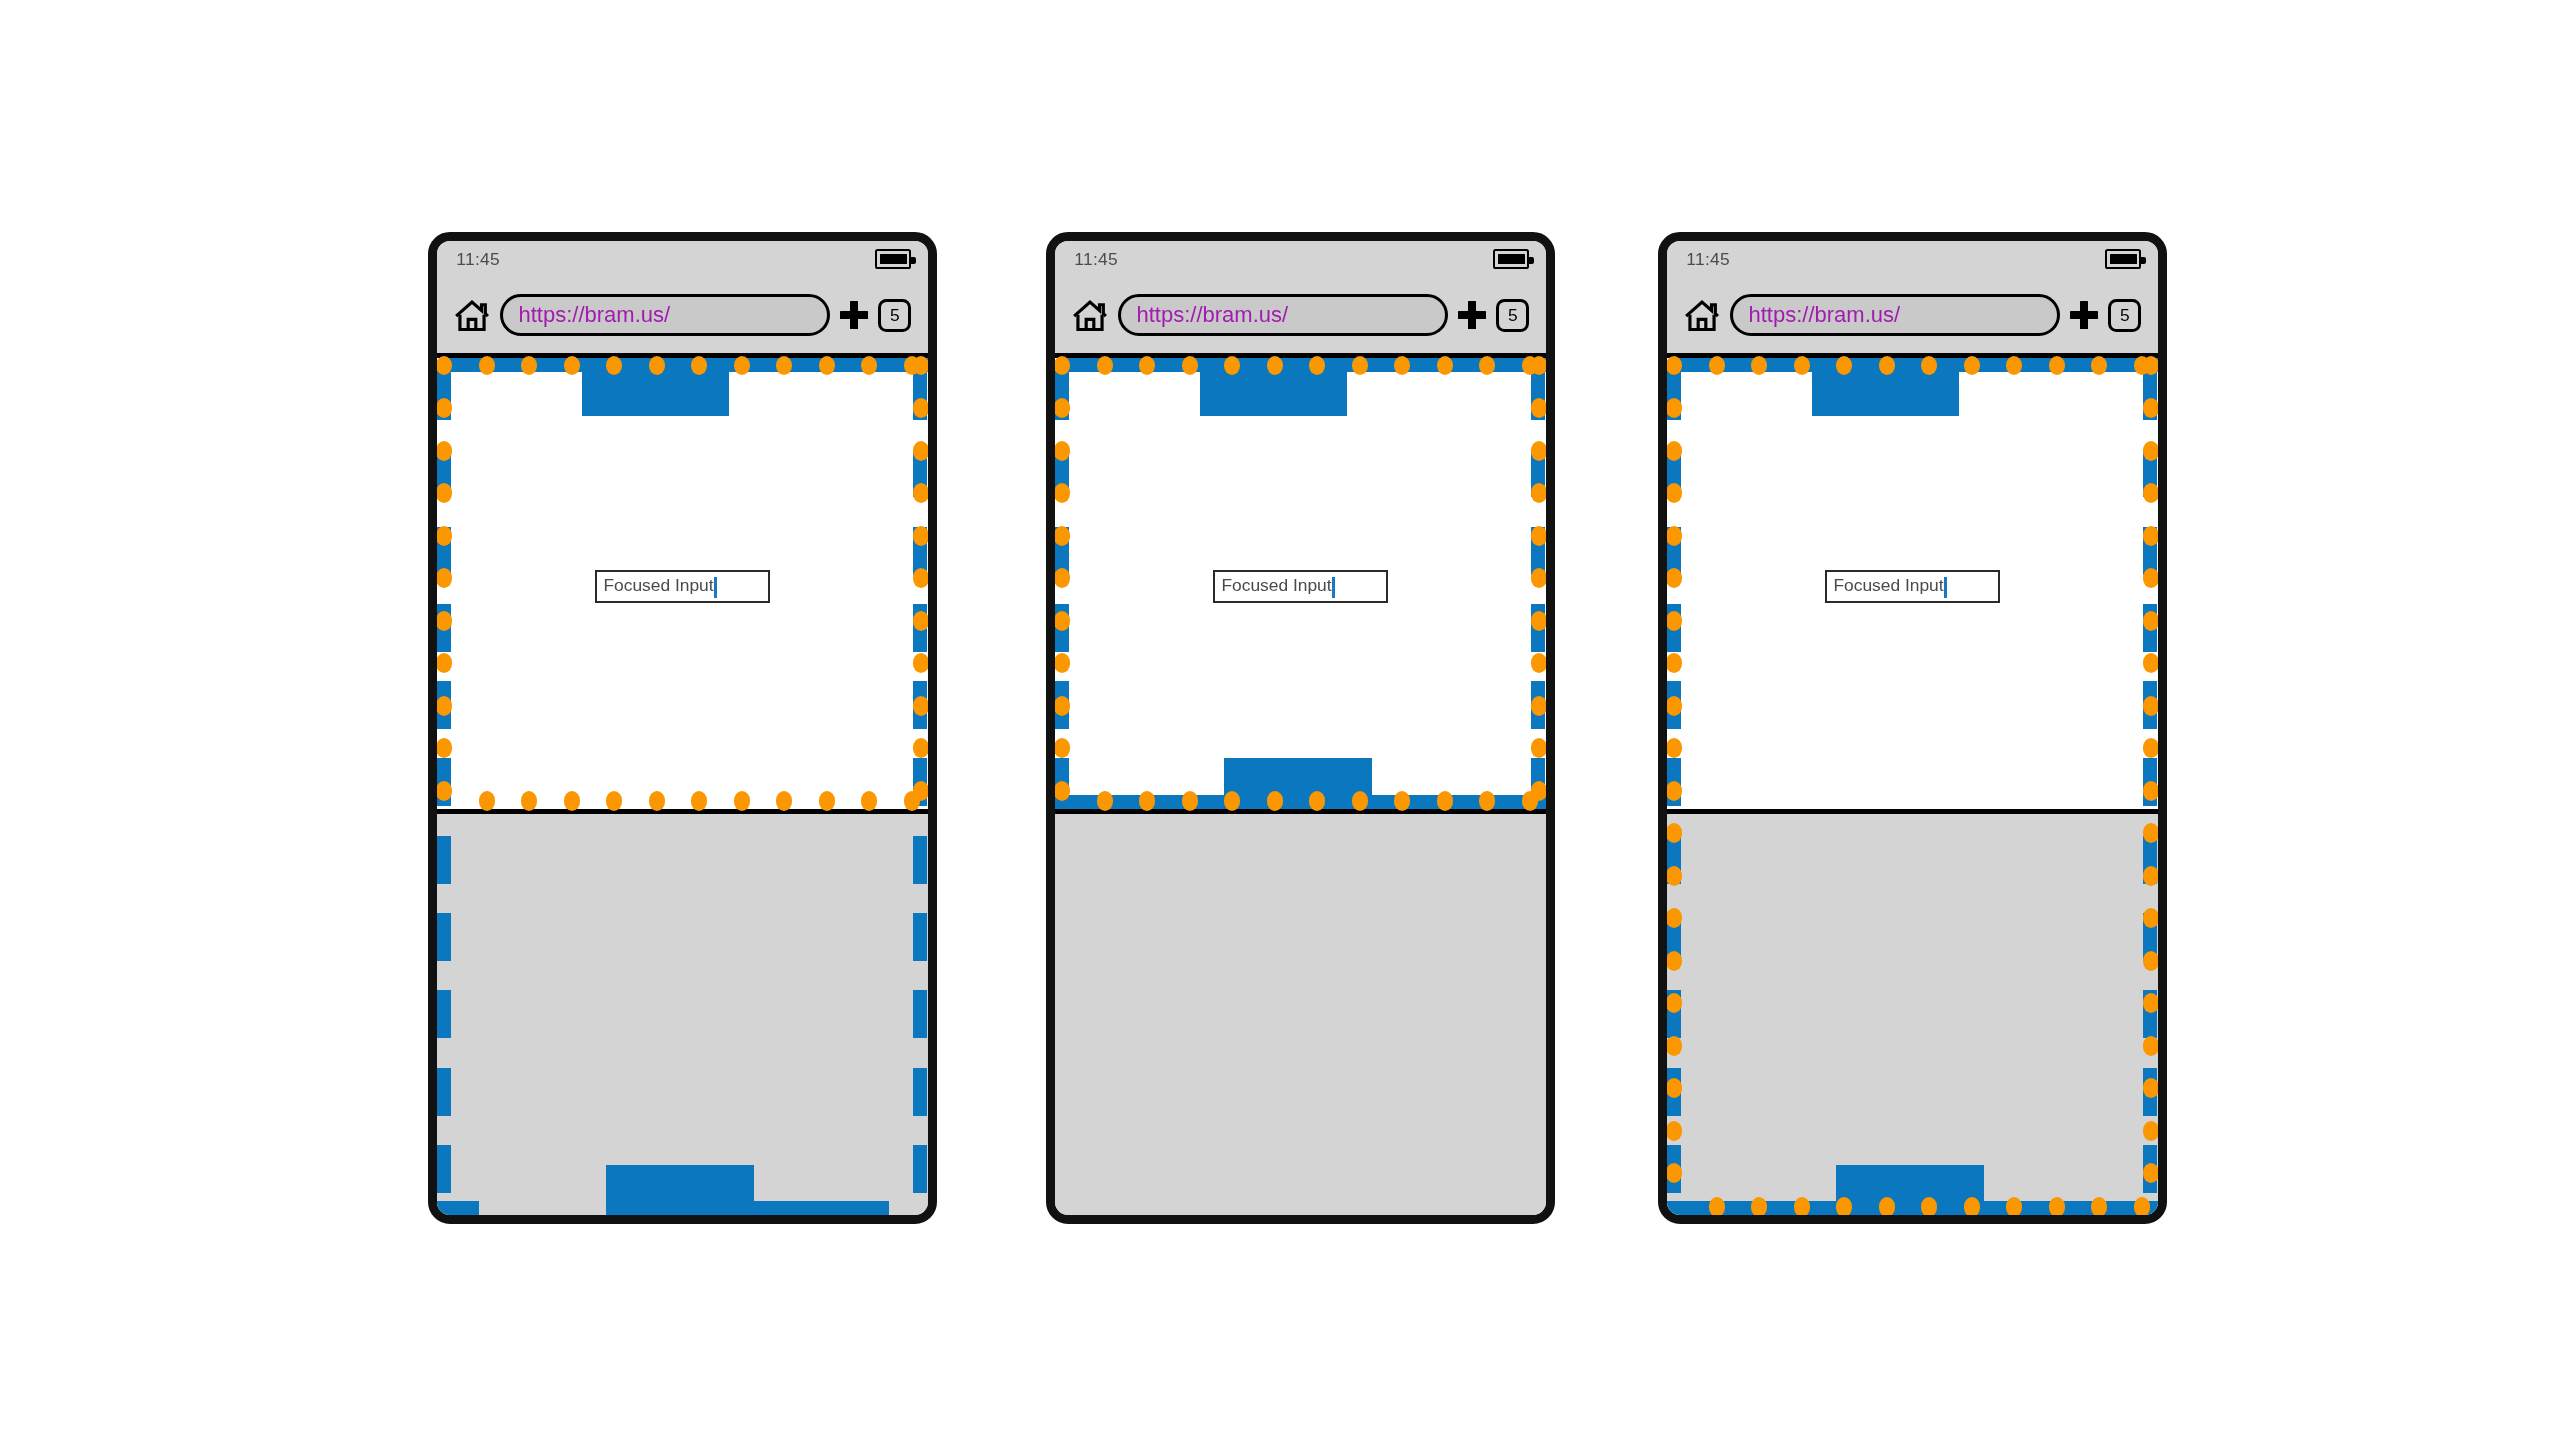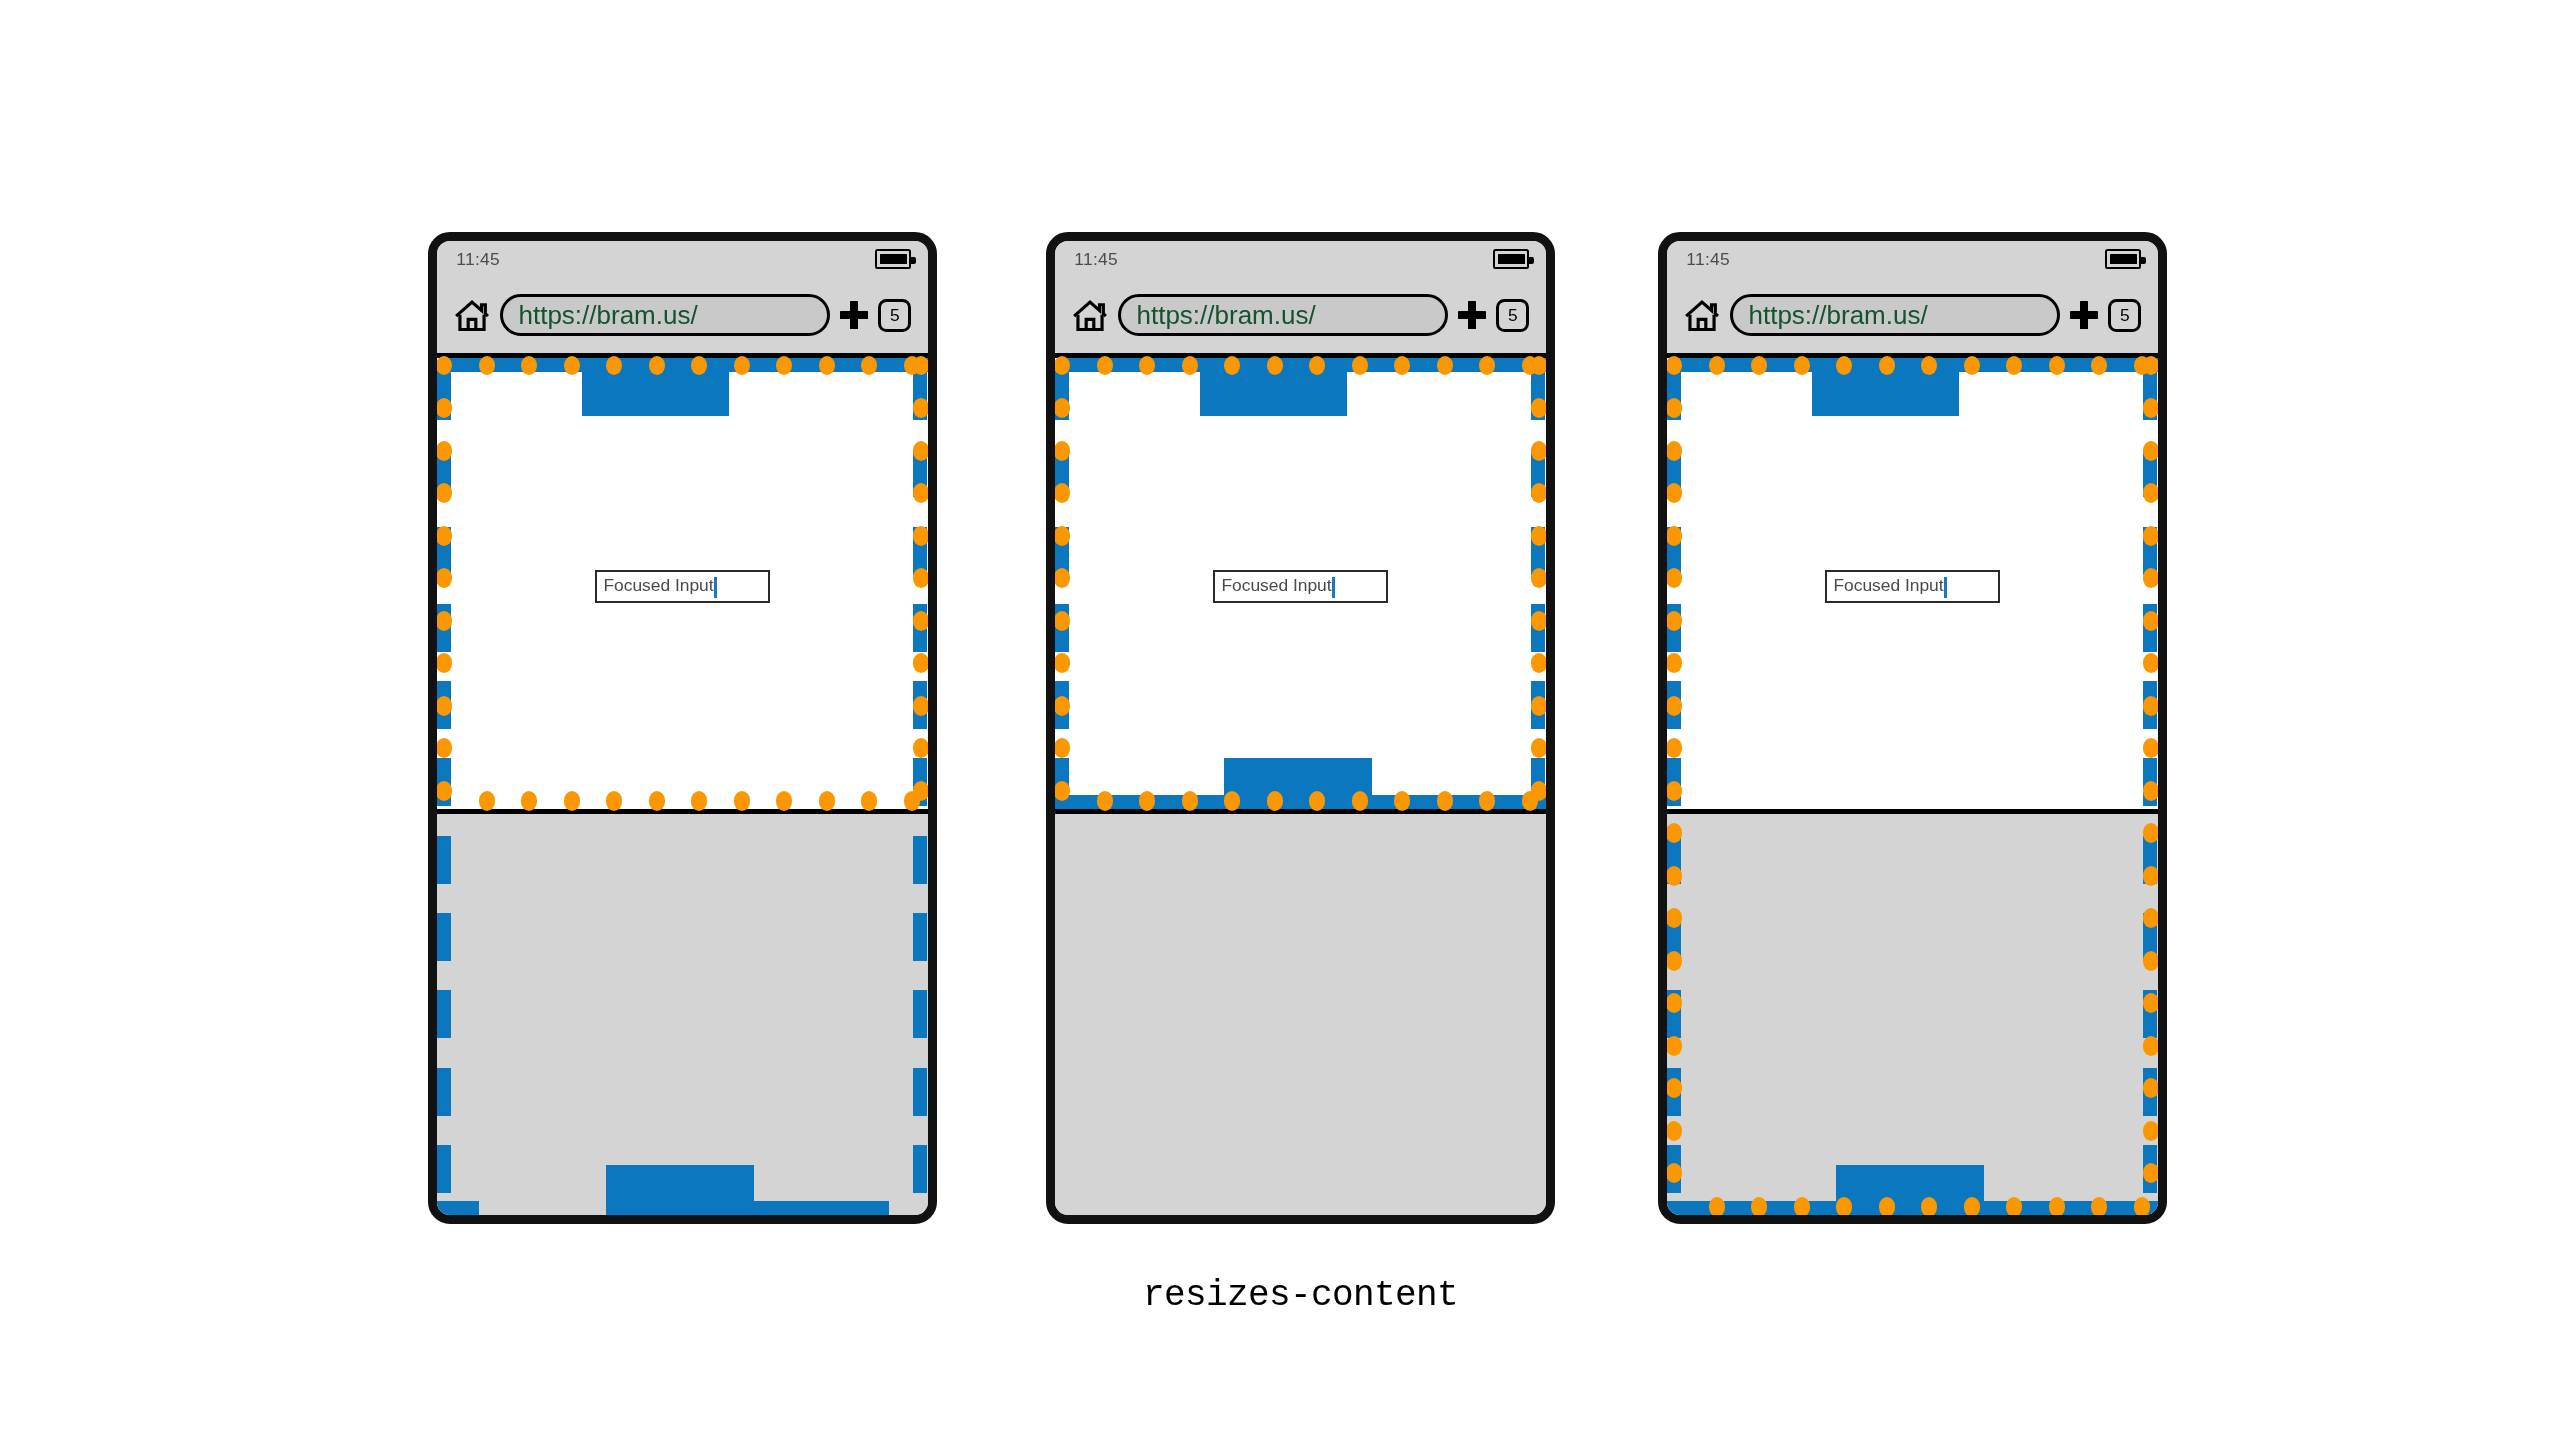--- a/index.html
+++ b/index.html
@@ -104,22 +104,22 @@
     border: 3.2px solid #000000;
     border-radius: 22px;
     background: #c9c9c9;
     display: flex;
     align-items: center;
     padding: 0 15.5px;
     box-sizing: border-box;
     min-width: 0;
   }
   .urlbar .url-text {
-    font-size: 26px;
-    color: #14532d;
+    font-size: 22px;
+    color: #a21caf;
     white-space: nowrap;
     overflow: hidden;
     text-overflow: ellipsis;
     font-family: "Liberation Sans", sans-serif;
   }
   .plus-btn {
     position: relative;
     width: 28px; height: 28px;
     flex: 0 0 auto;
   }
@@ -437,21 +437,20 @@
             <div class="dot" style="left: 347px; top: 443px;"></div>
             <div class="dot" style="left: 390px; top: 443px;"></div>
             <div class="dot" style="left: 432px; top: 443px;"></div>
             <div class="dot" style="left: 475px; top: 443px;"></div>
           </div>
           <div class="focus-input" style="left: 158px; top: 212px;">
             <span><span class="ftext" title="Focused Input">Focused Input</span><span class="caret"></span></span>
           </div>
         </div>
       </div>
-      <div class="caption">resizes-content</div>
     </div>
     <div class="figure f2">
       <div class="phone">
         <div class="chrome">
           <div class="statusbar">
             <div class="clock">11:45</div>
             <div class="battery"></div>
           </div>
           <div class="toolbar">
             <span style="flex: 0 0 auto; display: block;">

